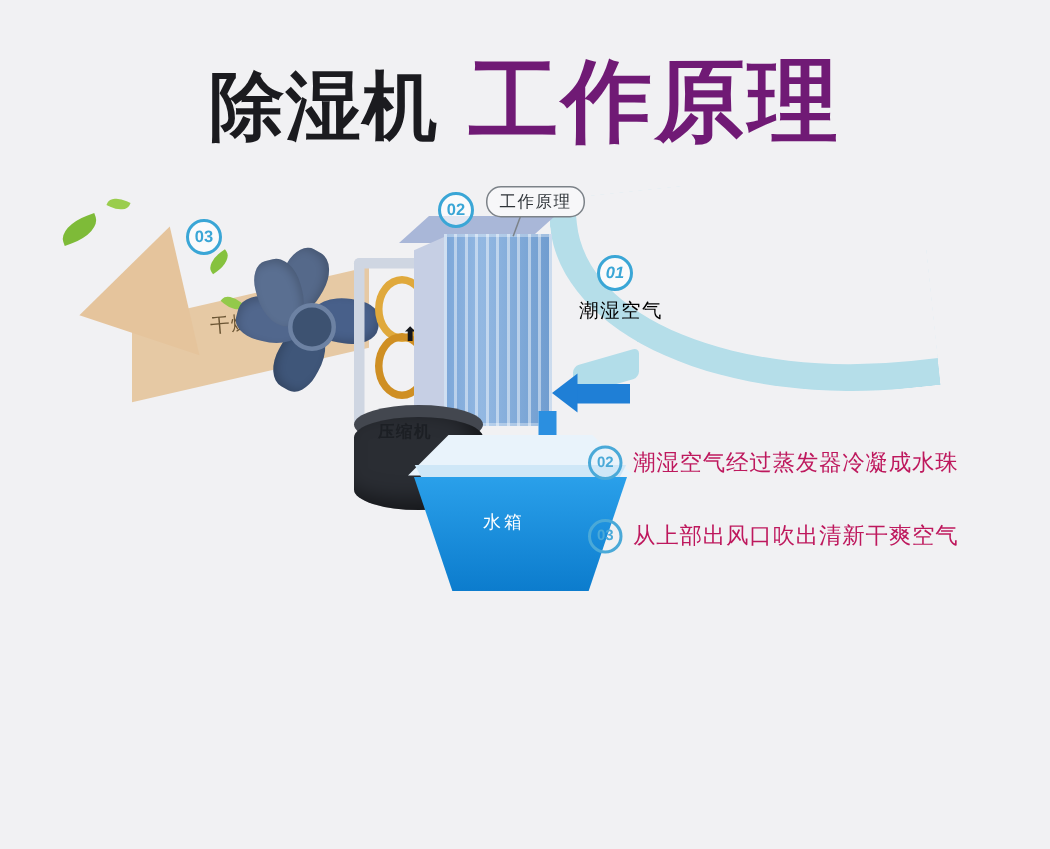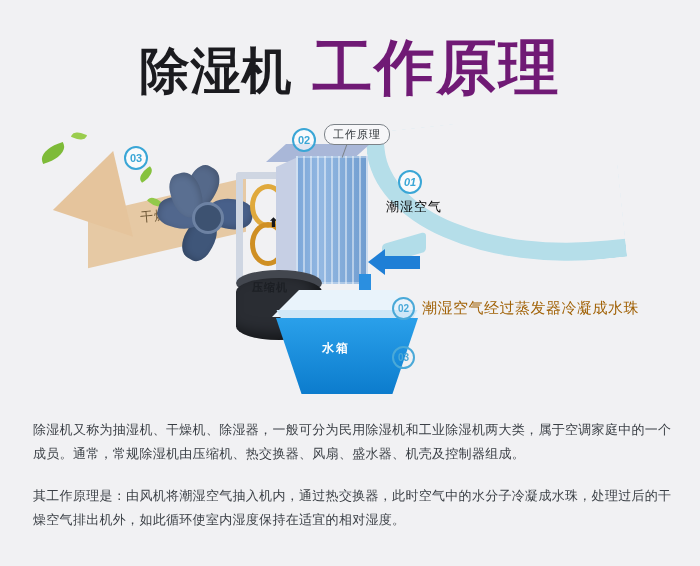--- a/index.html
+++ b/index.html
@@ -226,21 +226,21 @@
     clip-path: polygon(18% 0%, 82% 0%, 100% 52%, 0% 52%);
   }
   .tank-body {
     position: absolute; left: 276px; top: 200px;
     width: 142px; height: 76px;
     background: linear-gradient(180deg,#2aa0ea 0%, #0c7ccd 100%);
     clip-path: polygon(0% 0%, 100% 0%, 82% 100%, 18% 100%);
   }
   .tank-label {
     position: absolute; left: 322px; top: 222px;
-    font-size: 12px; color: #ffffff; letter-spacing: 2px; font-weight: 700;
+    font-size: 12px; color: #ffffff; letter-spacing: 2px; font-weight: 400;
   }
   .tank-rim {
     position: absolute; left: 272px; top: 192px;
     width: 150px; height: 14px;
     background: #cfe7f7;
     clip-path: polygon(3% 0%, 97% 0%, 92% 100%, 8% 100%);
   }
 
   
   .down-arrow {
@@ -315,21 +315,21 @@
     width: 19px; height: 19px; flex: 0 0 19px;
     border-radius: 50%;
     border: 2px solid #4aa9d8;
     color: #4aa9d8;
     font-size: 10px; font-weight: 700;
     line-height: 19px; text-align: center;
     margin-right: 7px;
   }
   .bullet .btext {
     font-size: 15px;
-    color: #a16207;
+    color: #be185d;
     letter-spacing: .5px;
     white-space: nowrap;
   }
 
   
   .overlay {
     position: absolute;
     left: 96px;
     top: 246px;
     width: 520px;
@@ -436,22 +436,19 @@
     <div class="num n01">01</div>
   </div>
 
   <div class="bullets">
     <div class="bullet">
       <div class="bnum">02</div>
       <div class="btext">潮湿空气经过蒸发器冷凝成水珠</div>
     </div>
     <div class="bullet">
       <div class="bnum">03</div>
+      <div class="btext">从上部出风口吹出清新干爽空气</div>
     </div>
   </div>
 
 
-  <div class="para-block">
-    <p class="para">除湿机又称为抽湿机、干燥机、除湿器，一般可分为民用除湿机和工业除湿机两大类，属于空调家庭中的一个成员。通常，常规除湿机由压缩机、热交换器、风扇、盛水器、机壳及控制器组成。</p>
-    <p class="para">其工作原理是：由风机将潮湿空气抽入机内，通过热交换器，此时空气中的水分子冷凝成水珠，处理过后的干燥空气排出机外，如此循环使室内湿度保持在适宜的相对湿度。</p>
-  </div>
 
 </div>
 
 </body></html>

